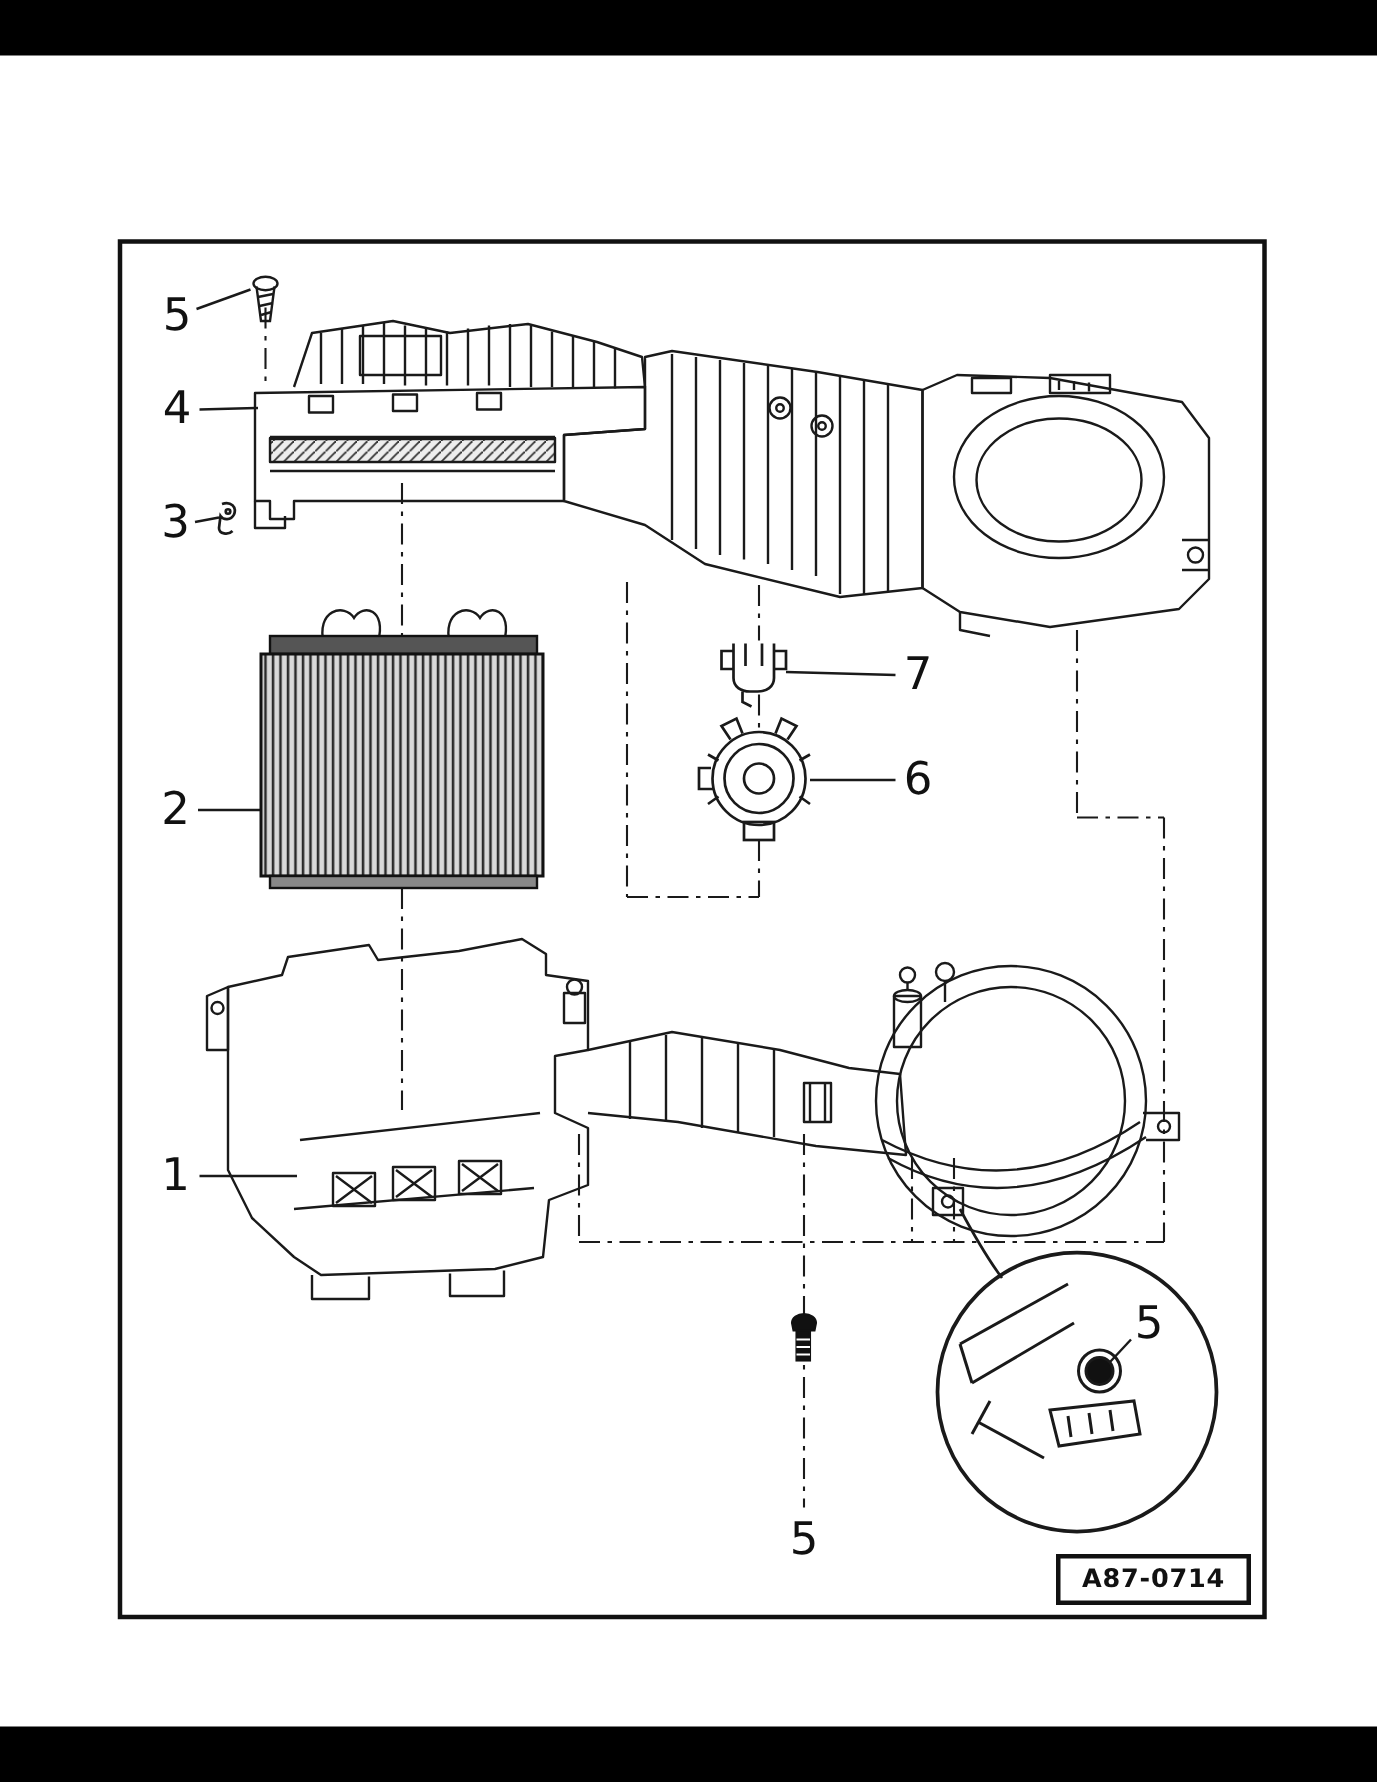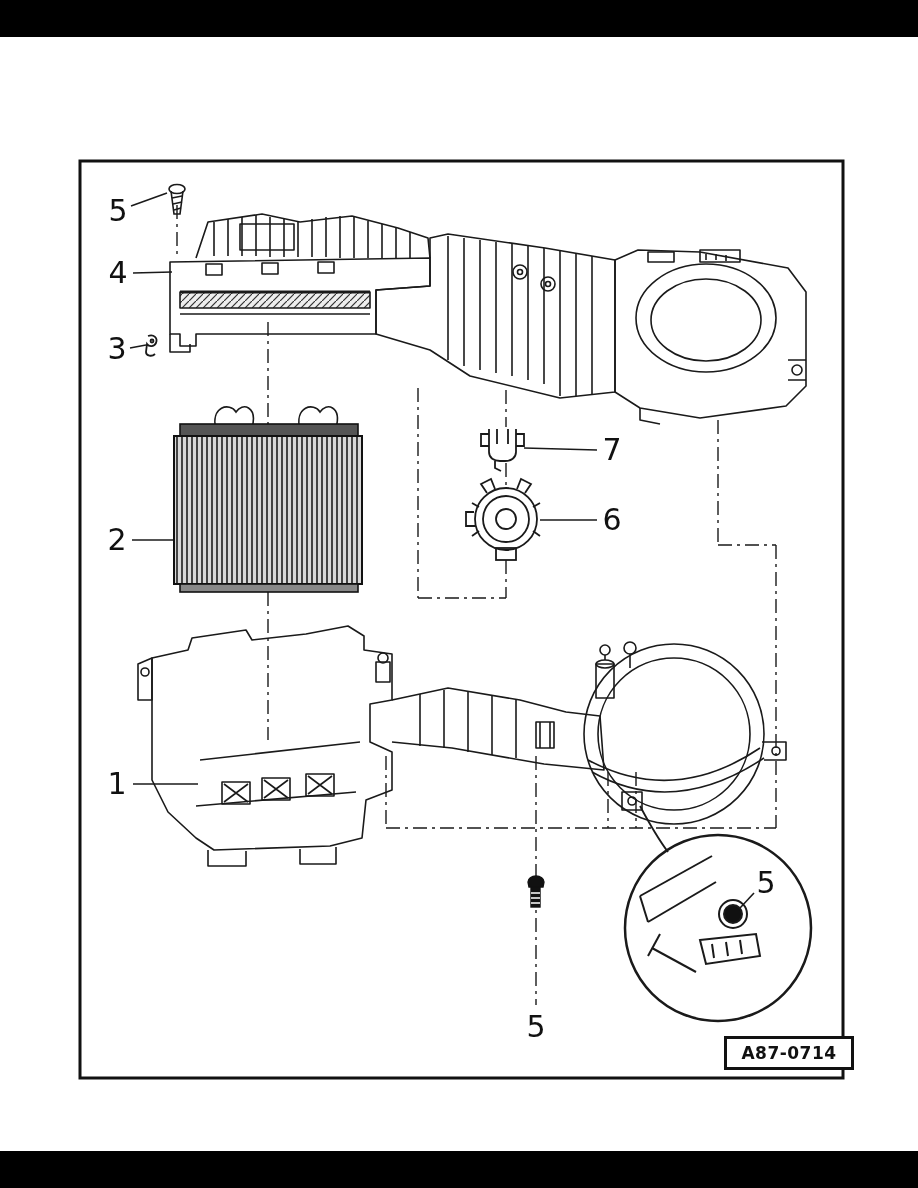--- a/index.html
+++ b/index.html
@@ -46,21 +46,20 @@
     height: 28px;
     border: 3px solid #111111;
     background: #ffffff;
     display: flex;
     align-items: center;
     justify-content: center;
     font-size: 17px;
     font-weight: 700;
     letter-spacing: 0.5px;
     color: #111111;
-    margin-left: 20px;
   }
 </style>
 </head>
 <body>
 
 <div class="stage">
 
   <div class="bar top"></div>
   <div class="bar bottom"></div>
 

